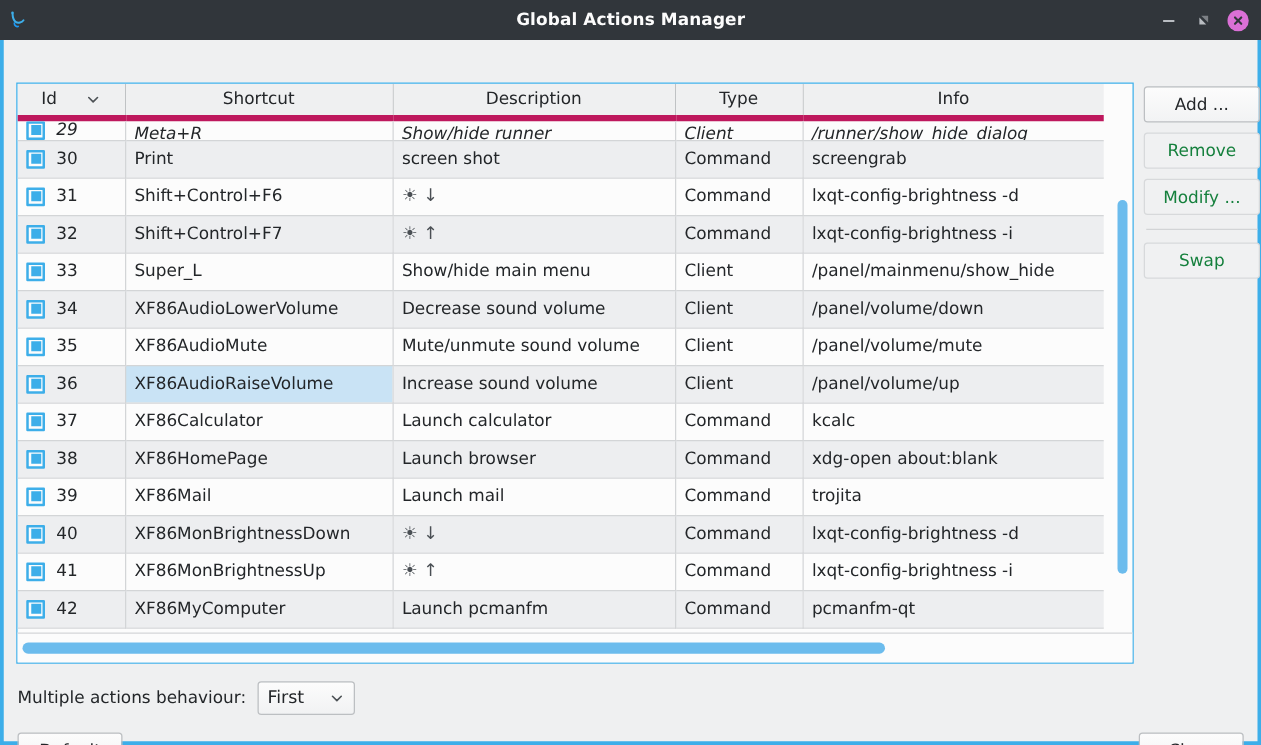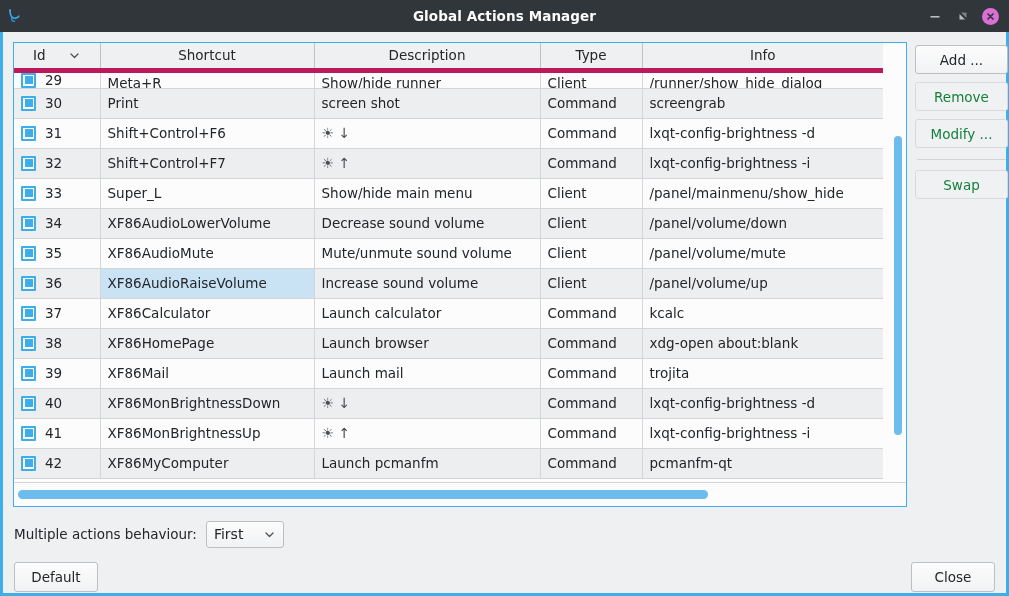--- a/index.html
+++ b/index.html
@@ -18,20 +18,21 @@
 
   
   #window {
     position: absolute;
     inset: 0;
     border: 3px solid #3daee9;
     border-top: none;
     background: #eff0f1;
     display: flex;
     flex-direction: column;
+    gap: 24px;
   }
 
   
   #titlebar {
     height: 32px;
     flex: 0 0 32px;
     background: #31363b;
     display: flex;
     align-items: center;
     position: relative;
@@ -390,21 +391,21 @@
                     </svg>
                   </span>
                 </th>
                 <th>Shortcut</th>
                 <th>Description</th>
                 <th>Type</th>
                 <th>Info</th>
               </tr>
             </thead>
             <tbody id="grid-body">
-                <tr class="odd" style="height: 14px;">
+                <tr class="odd" style="height: 14px; font-style: italic;">
                   <td class=" cell-id" style="height: 18px; padding-top: 0px; line-height: 10px; vertical-align: bottom;">
                     <span class="id-wrap">
                       <span class="row-icon">
                         <i></i>
                       </span>
                       <span>29</span>
                     </span>
                   </td>
                   <td style="height: 18px; padding-top: 5px; line-height: 10px; vertical-align: bottom;">Meta+R</td>
                   <td style="height: 18px; padding-top: 0px; line-height: 10px; vertical-align: bottom;">Show/hide runner</td>

